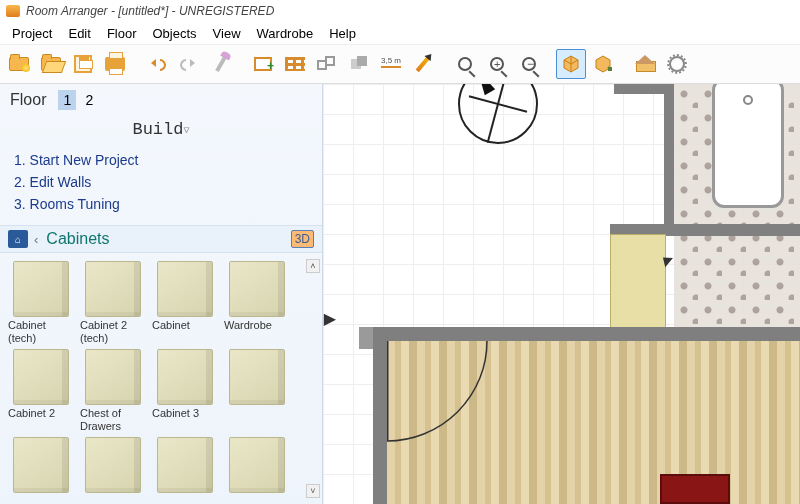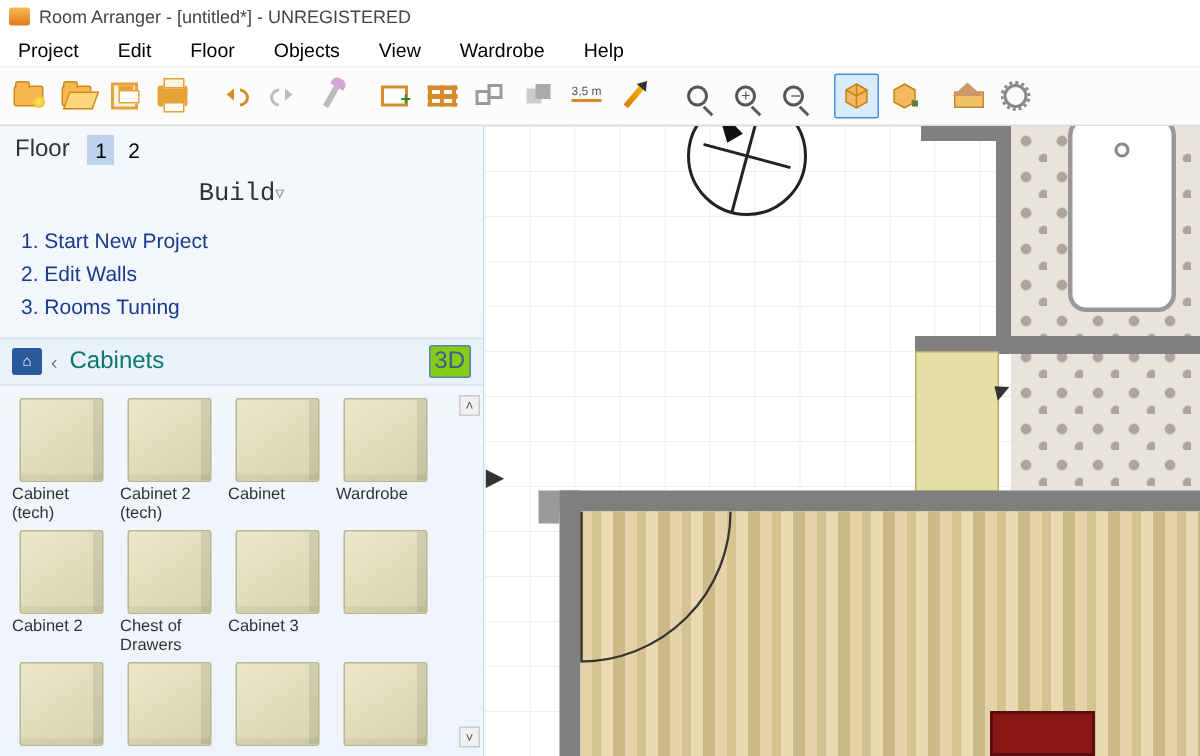--- a/index.html
+++ b/index.html
@@ -1,39 +1,39 @@
 <!DOCTYPE html>
 <html><head>
 <meta charset="utf-8">
 <style>
   * { box-sizing: border-box; margin: 0; padding: 0; }
   body { font-family: "Segoe UI", Tahoma, sans-serif; font-size: 13px; background: #fff; width: 800px; height: 504px; overflow: hidden; position: relative; }
-  .titlebar { height: 22px; display: flex; align-items: center; padding: 0 6px; background: #fff; color: #444; font-size: 12px; }
+  .titlebar { height: 22px; display: flex; align-items: center; padding: 0 6px; background: #fff; color: #444; font-size: 12px; font-style: italic; }
   .titlebar .logo { width: 14px; height: 12px; background: linear-gradient(#f9b84f,#e07c1a); border-radius: 2px; margin-right: 6px; position: relative; }
-  .menubar { height: 22px; display: flex; align-items: center; padding: 0 4px; background: #fff; gap: 10px; }
+  .menubar { height: 22px; display: flex; align-items: center; padding: 0 4px; background: #fff; gap: 0; }
   .menubar .menuitem { padding: 3px 8px; cursor: default; }
   .toolbar { height: 40px; display: flex; align-items: center; padding: 2px 4px; background: #fcfcfc; border-top: 1px solid #eee; border-bottom: 1px solid #ddd; gap: 2px; }
   .tbtn { width: 30px; height: 30px; display: flex; align-items: center; justify-content: center; border: 1px solid transparent; border-radius: 2px; cursor: default; position: relative; }
   .tbtn.active { border-color: #4a90d9; background: #d8ecff; }
   .tsep { width: 8px; }
   .content { display: flex; height: calc(504px - 84px); }
   .sidebar { width: 323px; background: linear-gradient(#f4f8fd,#eef4fb); border-right: 1px solid #cfd9e6; display: flex; flex-direction: column; overflow: hidden; }
   .floorrow { display: flex; align-items: center; padding: 6px 10px; font-size: 16px; }
   .floorrow .flabel { margin-right: 10px; color: #333; }
   .floornum { width: 18px; height: 20px; display: inline-flex; align-items: center; justify-content: center; margin: 0 2px; font-size: 14px; cursor: default; }
   .floornum.active { background: #bcd3ee; }
   .buildhdr { display: flex; align-items: center; justify-content: center; padding: 4px 10px; font-size: 17px; color: #333; font-family: Liberation Mono, monospace; }
   .buildhdr .tri { color: #888; font-size: 10px; }
   .buildlist { padding: 6px 14px 10px; }
   .buildlist .bitem { color: #1a3b8c; padding: 3px 0; font-size: 14px; cursor: default; }
   .cathdr { display: flex; align-items: center; padding: 4px 8px; border-top: 1px solid #d7e2ef; border-bottom: 1px solid #d7e2ef; background: #e9f1fa; }
   .cathdr .homeico { width: 20px; height: 18px; background: #2a5a99; border-radius: 2px; display: flex; align-items: center; justify-content: center; color: #fff; font-size: 10px; margin-right: 6px; }
   .cathdr .arrow { color: #777; margin-right: 8px; }
   .cathdr .catname { font-size: 16px; color: #0f766e; flex: 1; }
-  .badge3d { border: 1px solid #5a7fb0; font-size: 16px; padding: 1px 3px; color: #3a5f90; background: #84cc16; border-radius: 2px; margin-left: 36px; }
+  .badge3d { border: 1px solid #5a7fb0; font-size: 12px; padding: 1px 3px; color: #3a5f90; background: #fdba74; border-radius: 2px; margin-left: 36px; }
   .gallery { flex: 1; overflow-y: auto; padding: 8px 4px 8px 8px; position: relative; }
   .gallery-inner { display: grid; grid-template-columns: repeat(4, 66px); gap: 4px 6px; }
   .gitem { width: 66px; text-align: left; cursor: default; }
   .thumb { width: 56px; height: 56px; margin: 0 auto 2px; background: linear-gradient(145deg,#eae7c9,#d8d4af); border: 1px solid #bab68d; border-radius: 2px; box-shadow: inset -6px 0 0 rgba(0,0,0,.08), inset 0 -4px 0 rgba(0,0,0,.05); }
   .gitem .glabel { font-size: 11px; line-height: 1.15; color: #333; min-height: 26px; }
   .scrolltrack { position: absolute; right: 2px; top: 6px; bottom: 6px; width: 14px; }
   .scrollup, .scrolldown { width: 14px; height: 14px; background: #f1f1f1; border: 1px solid #ccc; font-size: 9px; display:flex; align-items:center; justify-content:center; color:#555; }
   .scrolldown { position: absolute; bottom: 0; }
   .collapser { position: absolute; left: 323px; top: 300px; width: 14px; height: 36px; display:flex; align-items:center; justify-content:center; color:#333; font-size:16px; cursor:default; z-index: 5; }
   .canvas { flex: 1; position: relative; background: #fff; overflow: hidden; }

